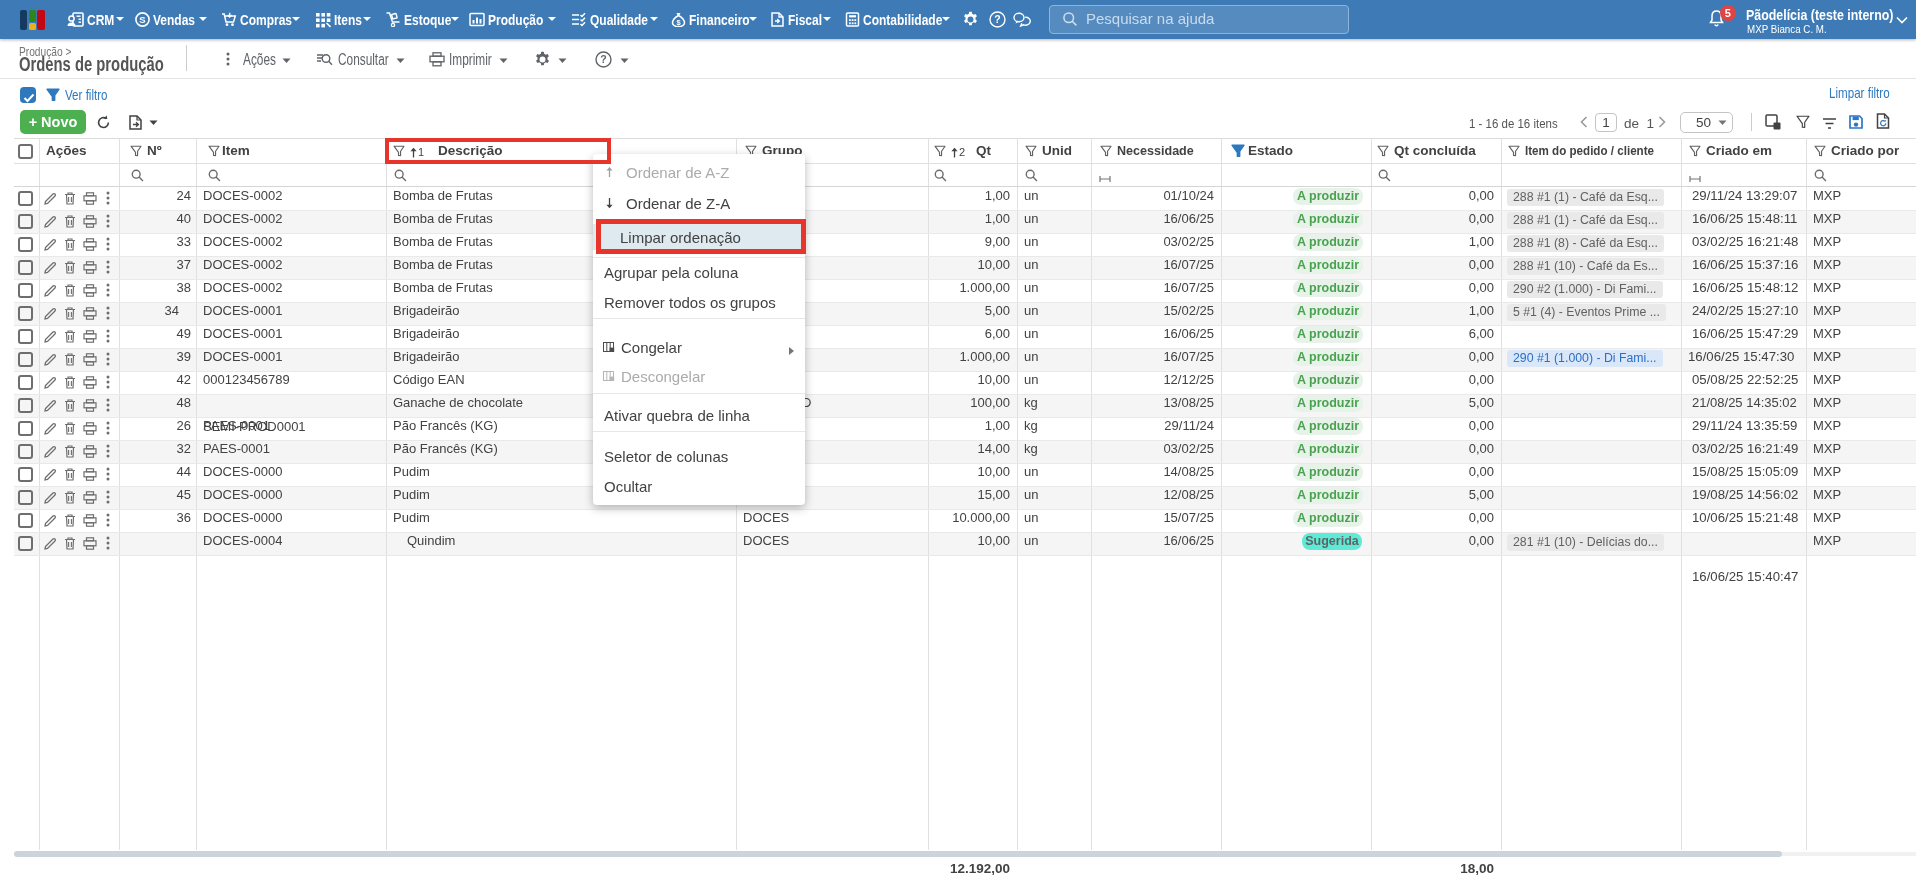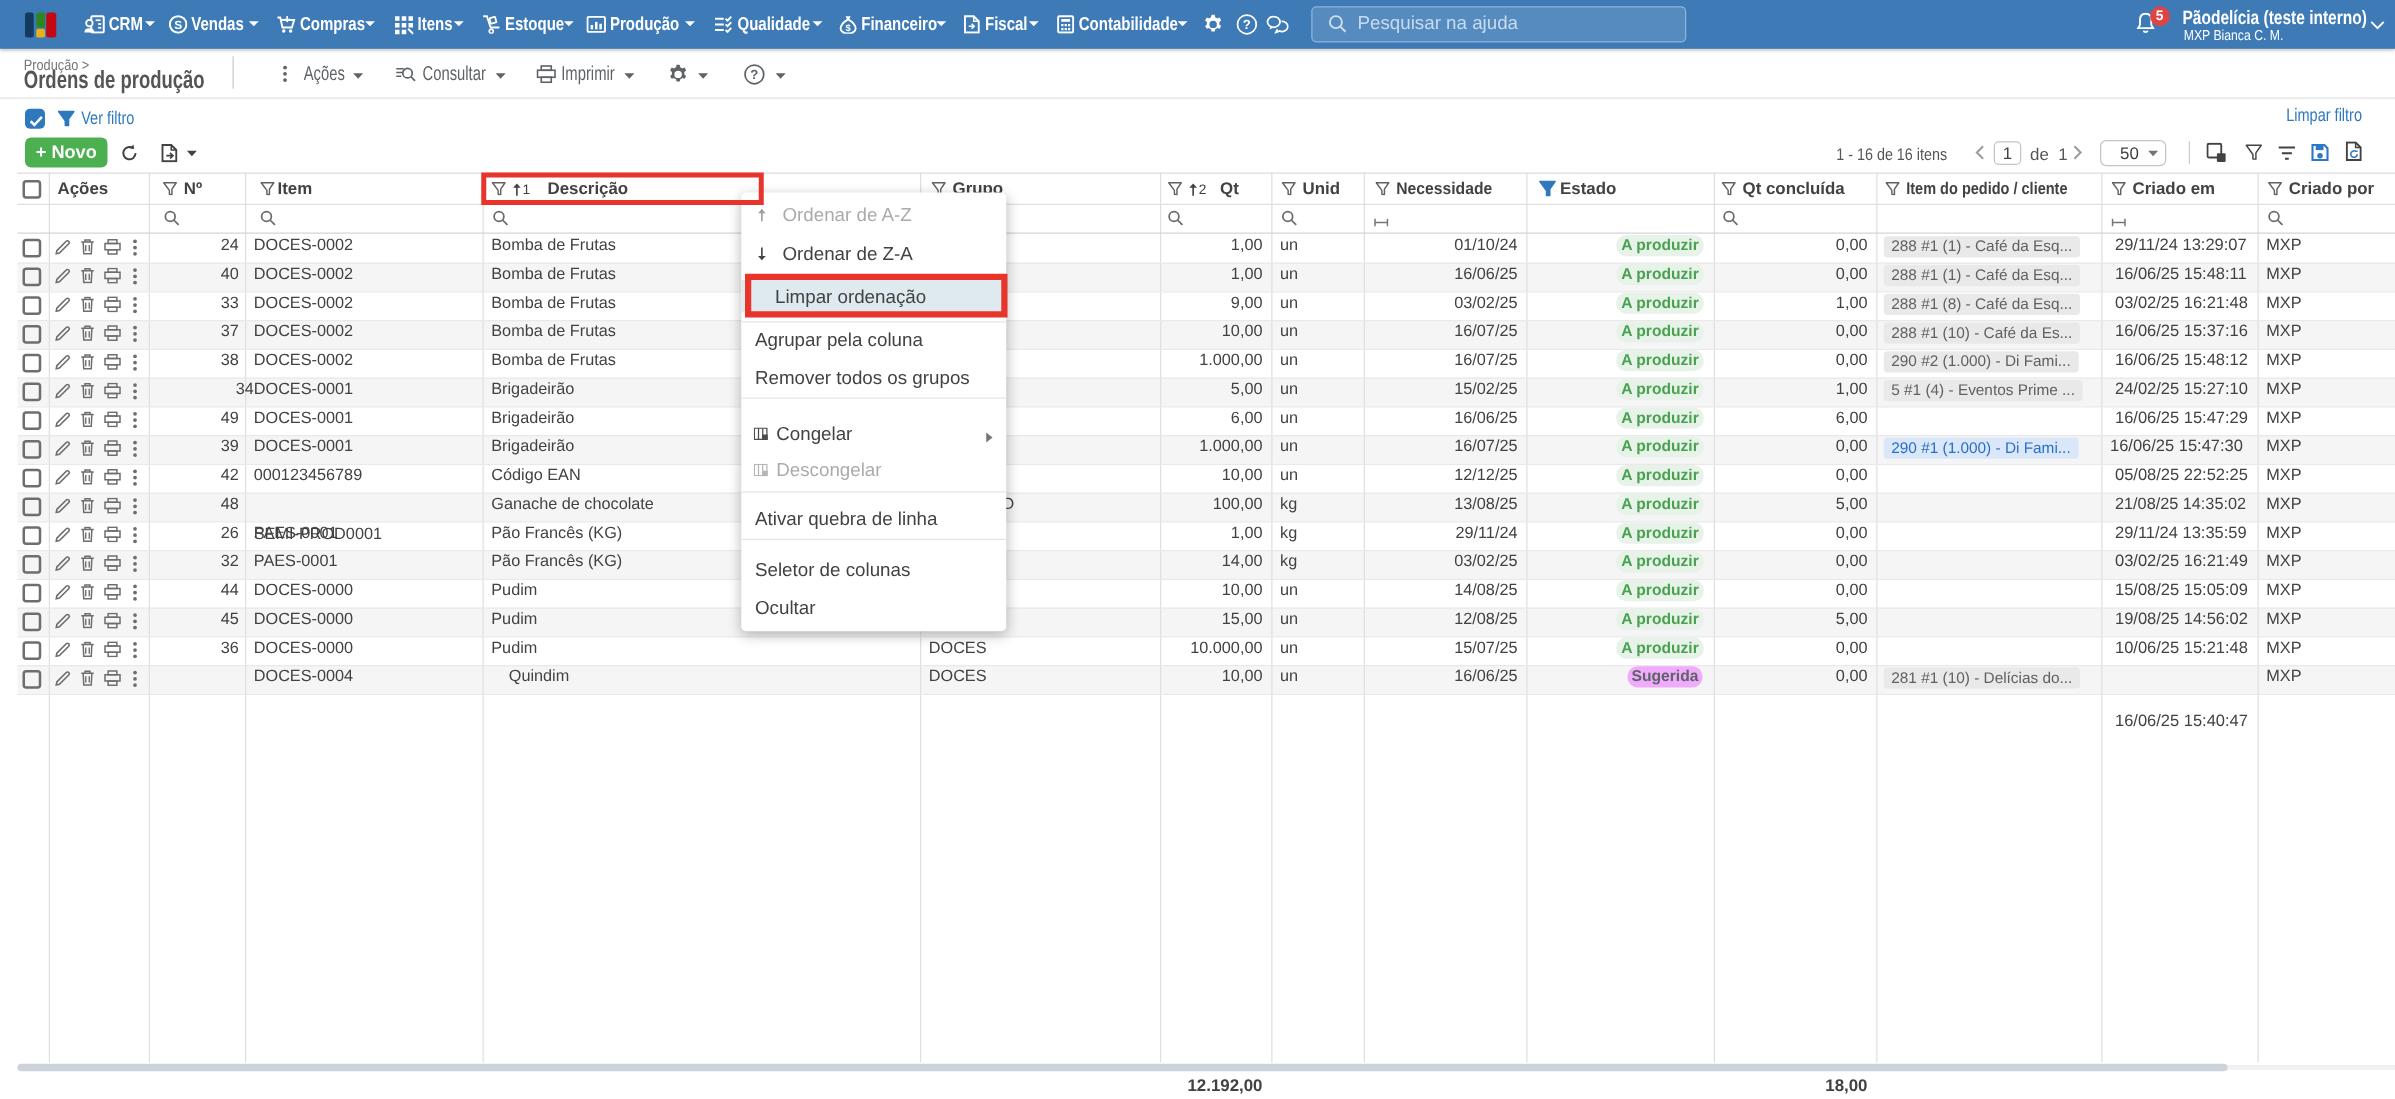--- a/index.html
+++ b/index.html
@@ -15,21 +15,21 @@
 .cx85 { display:inline-block; transform:scaleX(0.85); transform-origin:0 50%; white-space:nowrap; }
 .cx74 { display:inline-block; transform:scaleX(0.74); transform-origin:0 50%; white-space:nowrap; }
 .cx86 { display:inline-block; transform:scaleX(0.86); transform-origin:0 50%; white-space:nowrap; }
 .cx93 { display:inline-block; transform:scaleX(0.93); transform-origin:0 50%; white-space:nowrap; }
 .hdrcell { position:absolute; top:138px; height:25px; display:flex; align-items:center; font-size:13.5px; font-weight:bold; color:#424242; }
 .gridline { position:absolute; width:1px; background:#e0e0e0; }
 .rowline { position:absolute; height:1px; background:#e9e9e9; }
 .cell { position:absolute; height:23px; line-height:17px; font-size:13px; color:#424242; white-space:nowrap; overflow:hidden; }
 .badge { position:absolute; height:17px; line-height:17px; font-size:12.5px; font-weight:bold; text-align:center; border-radius:8px; }
 .bproduzir { background:#e7f3e8; color:#4aa151; }
-.bsugerida { background:#f0abfc; color:#5f6368; }
+.bsugerida { background:#5eead4; color:#5f6368; }
 .chip { position:absolute; height:17px; line-height:17px; font-size:12.3px; border-radius:3px; padding:0 6px; background:#e9e9ea; color:#616161; max-width:166px; overflow:hidden; white-space:nowrap; }
 .chipblue { background:#d9e7f8; color:#2a6fc9; }
 .menu { position:absolute; left:593px; top:154px; width:212px; height:351px; background:#fff; border-radius:4px; box-shadow:0 3px 10px rgba(0,0,0,0.28); z-index:40; }
 .mitem { position:absolute; left:0; width:100%; font-size:15px; color:#424242; display:flex; align-items:center; }
 .mdis { color:#ababab; }
 .msep { position:absolute; left:0; width:100%; height:1px; background:#e6e6e6; }
 .redbox { position:absolute; border:4px solid #e8352c; z-index:50; }
 </style></head><body>
 
 <div class="abs topbar">
@@ -600,21 +600,21 @@
 <div class="abs" style="left:83px;top:306px;"><svg width="14" height="13" viewBox="0 0 14 13" style="">
       <rect x="3.5" y="0.8" width="7" height="3" fill="none" stroke="#6e6e6e" stroke-width="1.2"></rect>
       <rect x="1" y="3.8" width="12" height="5" fill="none" stroke="#6e6e6e" stroke-width="1.2"></rect>
       <rect x="3.5" y="8.8" width="7" height="3.4" fill="none" stroke="#6e6e6e" stroke-width="1.2"></rect>
     </svg></div>
 <div class="abs" style="left:106px;top:306px;"><svg width="4" height="14" viewBox="0 0 4 14" style="">
       <circle cx="2" cy="2" r="1.5" fill="#6e6e6e"></circle>
       <circle cx="2" cy="7" r="1.5" fill="#6e6e6e"></circle>
       <circle cx="2" cy="12" r="1.5" fill="#6e6e6e"></circle>
     </svg></div>
-<div class="cell" style="left:131px;top:302px;width:72px;text-align:right;">34</div>
+<div class="cell" style="left:107px;top:302px;width:72px;text-align:right;">34</div>
 <div class="cell" style="left:203px;top:302px;width:180px;">DOCES-0001</div>
 <div class="cell" style="left:393px;top:302px;width:340px;">Brigadeirão</div>
 <div class="cell" style="left:928px;top:302px;width:82px;text-align:right;">5,00</div>
 <div class="cell" style="left:1024px;top:302px;width:60px;">un</div>
 <div class="cell" style="left:1091px;top:302px;width:123px;text-align:right;">15/02/25</div>
 <div class="badge bproduzir" style="left:1293px;top:303px;width:70px;">A produzir</div>
 <div class="cell" style="left:1371px;top:302px;width:123px;text-align:right;">1,00</div>
 <div class="chip" style="left:1507px;top:304px;">5 #1 (4) - Eventos Prime ...</div>
 <div class="cell" style="left:1692px;top:302px;width:118px;font-size:13.2px;">24/02/25 15:27:10</div>
 <div class="cell" style="left:1813px;top:302px;width:90px;">MXP</div>

